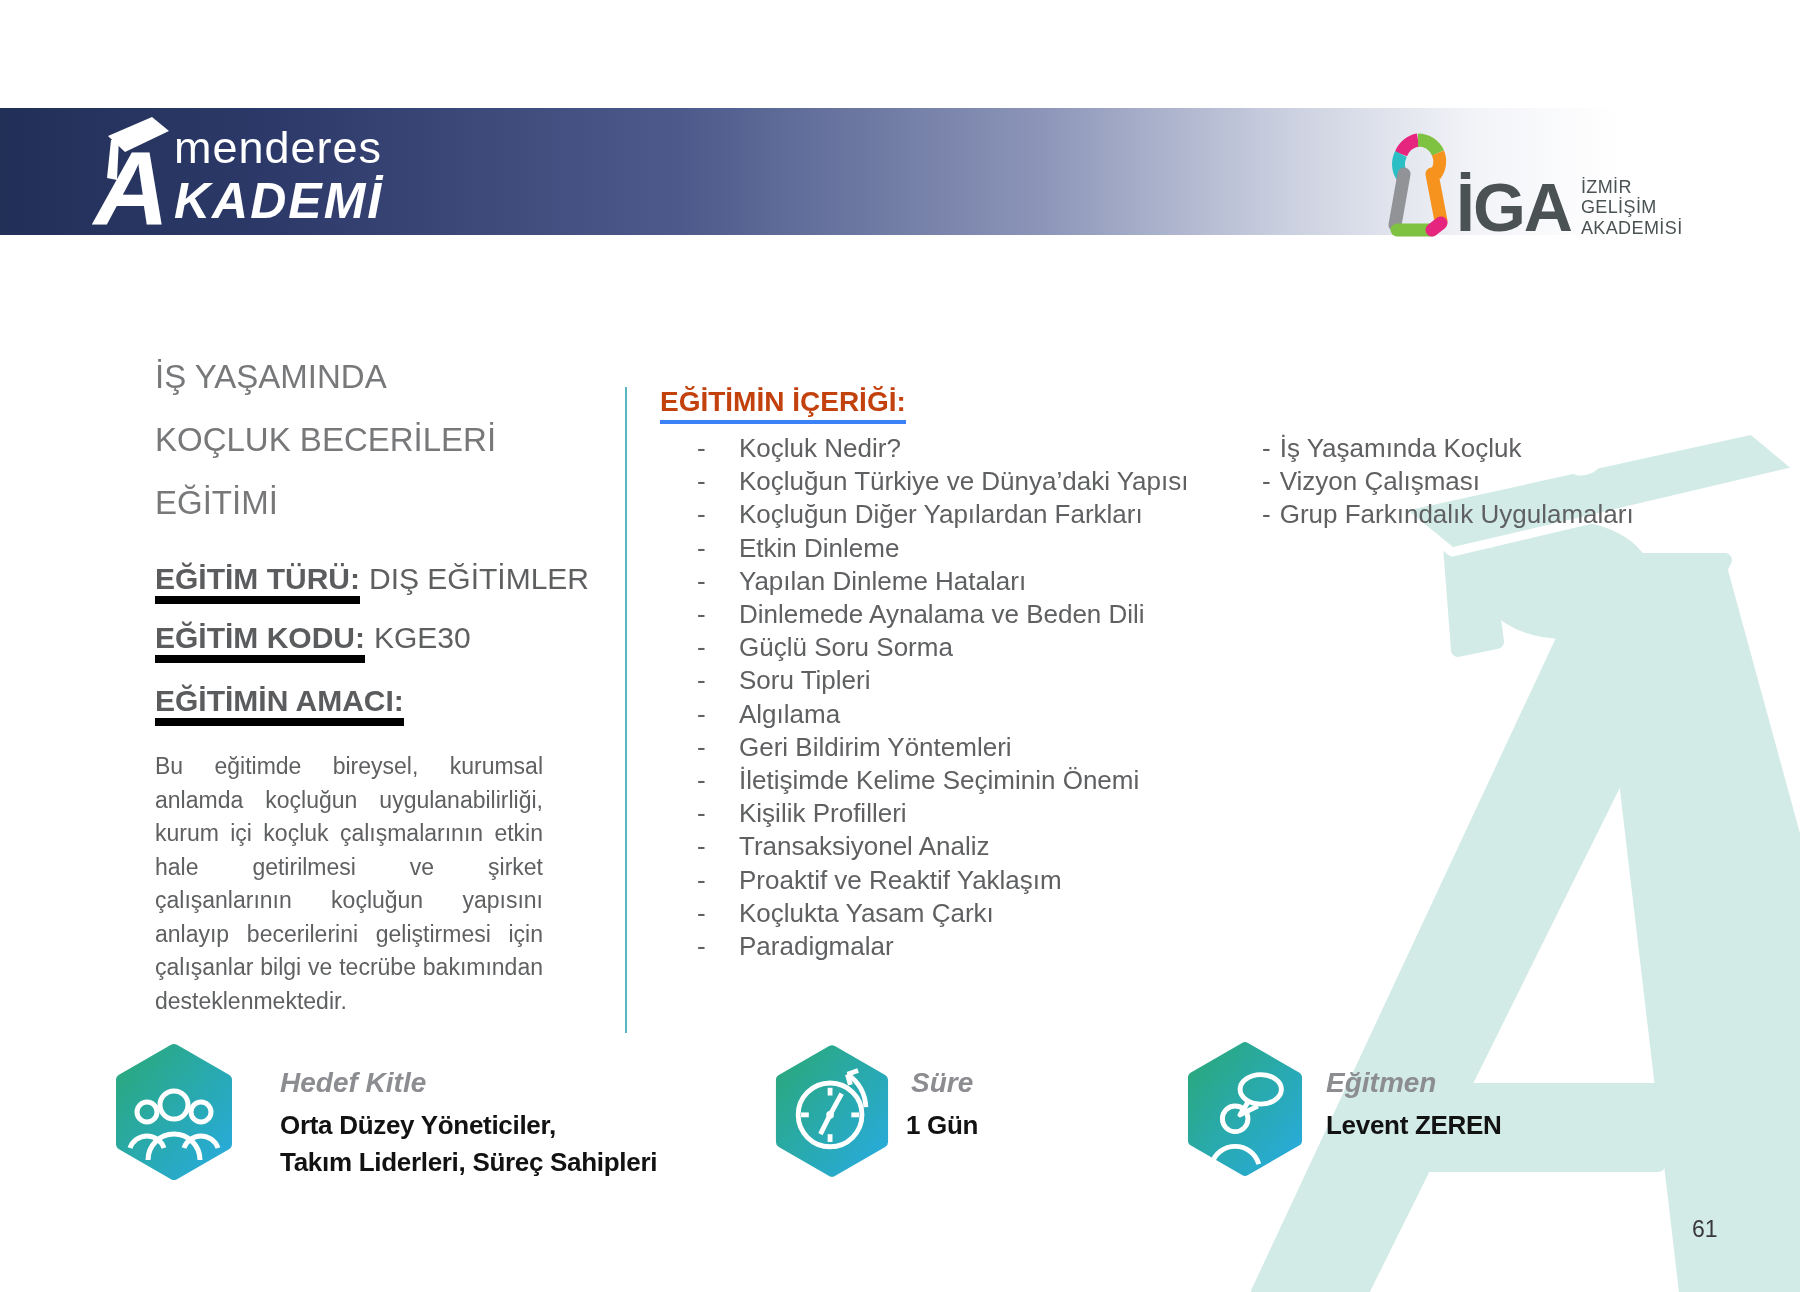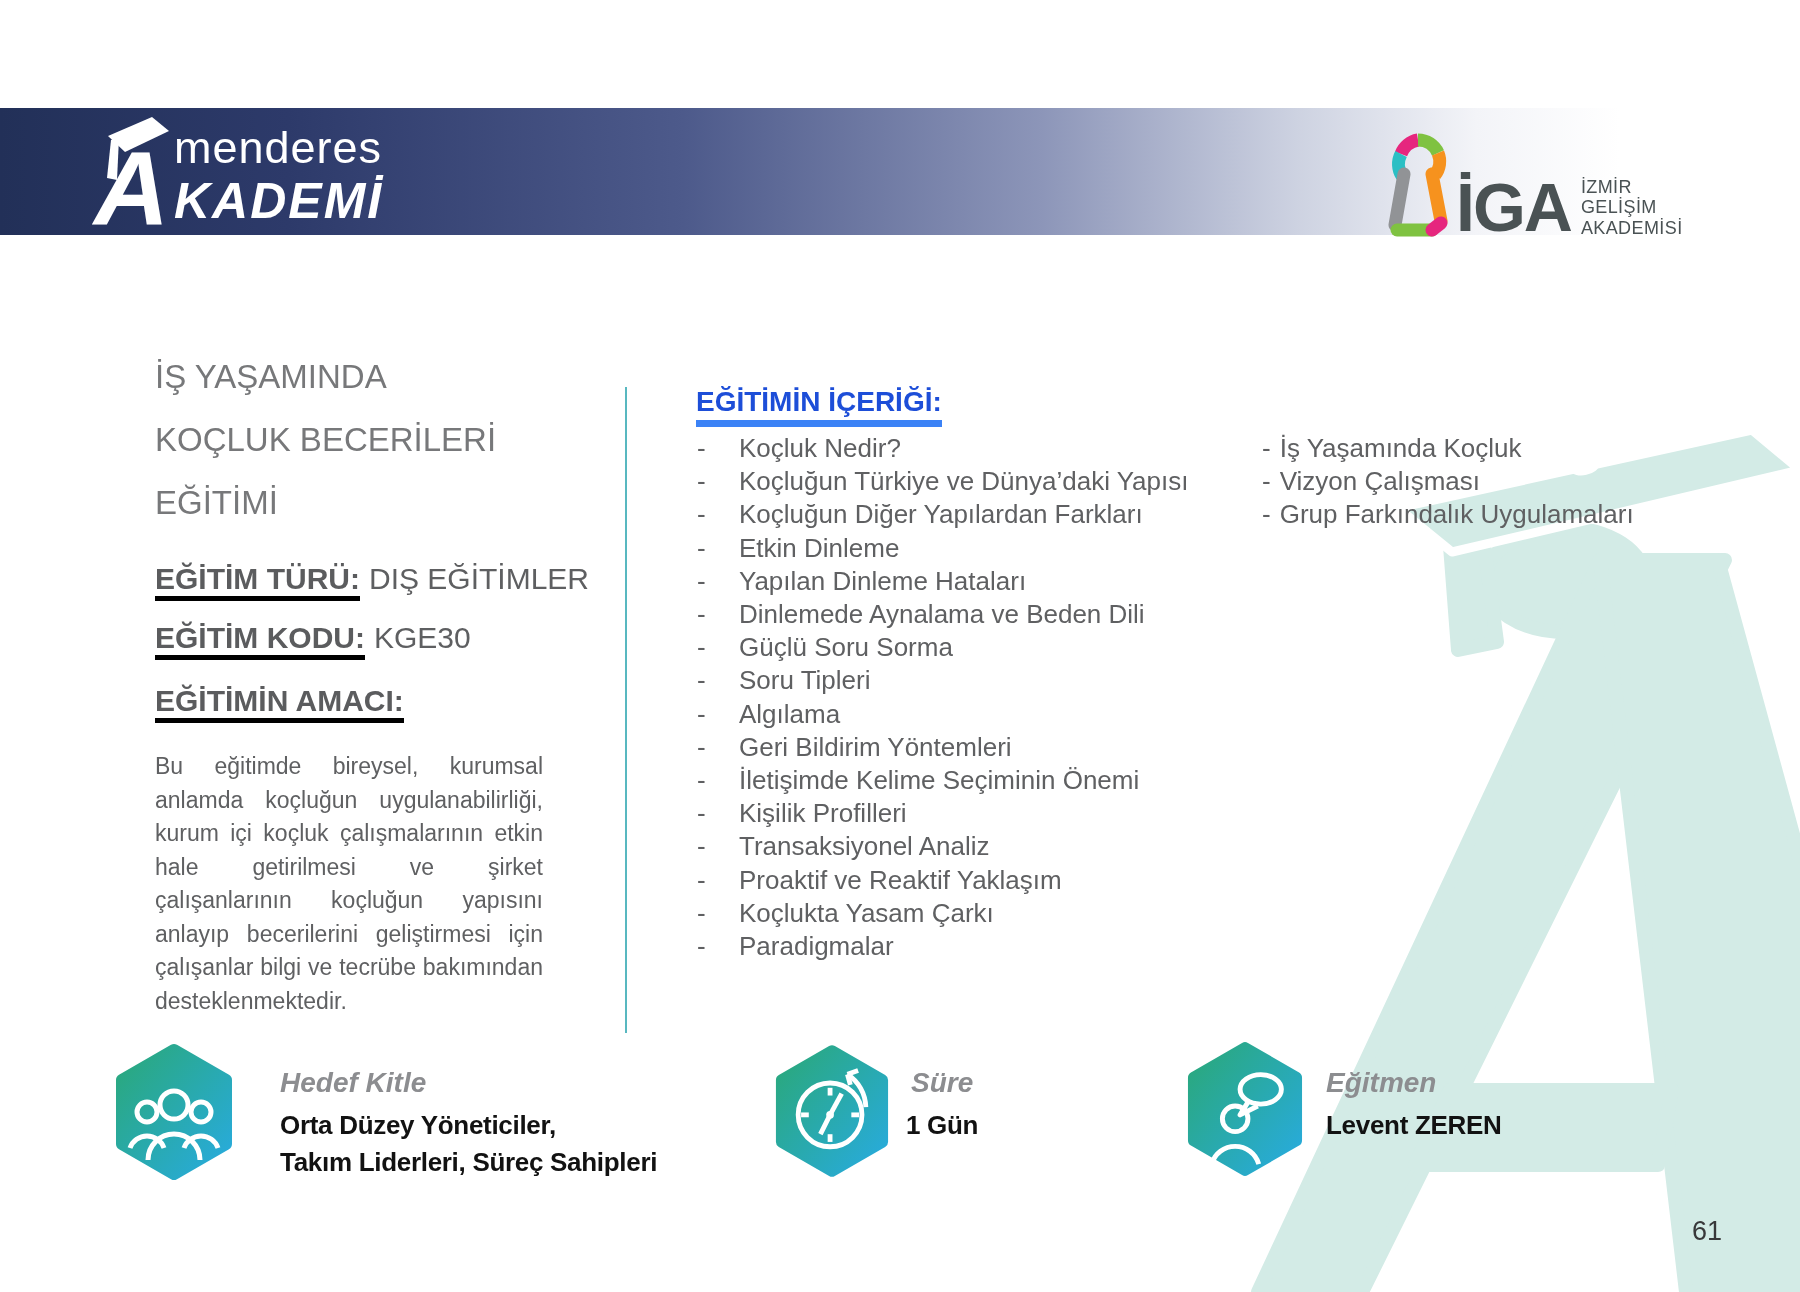--- a/index.html
+++ b/index.html
@@ -20,49 +20,49 @@
   .menderes .wordmark{margin-left:2px;padding-top:12px;color:#fff;}
   .menderes .line1{font-size:45px;font-weight:400;letter-spacing:1px;line-height:48px;}
   .menderes .line2{font-size:50px;font-weight:bold;font-style:italic;letter-spacing:2px;line-height:54px;margin-top:2px;}
   .iga{position:absolute;left:1388px;top:20px;display:flex;align-items:flex-end;height:112px;}
   .iga .iga-word{font-size:68px;font-weight:bold;color:#4a5254;letter-spacing:-2px;line-height:0.95;margin-left:8px;}
   .iga .iga-sub{margin-left:10px;margin-bottom:2px;color:#4a5254;font-size:18px;line-height:20.5px;font-weight:500;letter-spacing:0.4px;}
   
   .content{z-index:1;}
   .title{position:absolute;left:155px;top:345px;font-size:33px;line-height:63px;color:#77787a;}
   .meta{position:absolute;left:155px;font-size:30px;color:#5e5f61;white-space:nowrap;}
-  .meta b{font-weight:bold;color:#5b5c5e;border-bottom:5px solid #000000;padding-bottom:1px;}
+  .meta b{font-weight:bold;color:#5b5c5e;border-bottom:8px solid #000000;padding-bottom:1px;}
   .meta .val{margin-left:9px;}
   #line-type{top:562px;}
   #line-code{top:621px;}
   #line-purpose{top:684px;}
   .purpose-text{
     position:absolute;left:155px;top:727px;width:388px;
     font-size:23px;line-height:33.5px;color:#5f6062;text-align:justify;
   }
   .divider{position:absolute;left:625px;top:387px;width:2px;height:646px;background:#58b8c0;}
-  .content-heading{position:absolute;left:660px;top:386px;font-size:28px;font-weight:bold;color:#1d4ed8;border-bottom:7px solid #3b82f6;padding-bottom:2px;margin-left:36px;}
+  .content-heading{position:absolute;left:660px;top:386px;font-size:28px;font-weight:bold;color:#c2410c;border-bottom:4px solid #3b82f6;padding-bottom:2px;}
   ul.topic-list{position:absolute;left:697px;top:432px;margin:0;padding:0;list-style:none;}
   ul.topic-list li{position:relative;padding-left:42px;font-size:26px;line-height:33.2px;color:#5f6062;white-space:nowrap;}
   ul.topic-list li::before{content:"-";position:absolute;left:0;top:0;}
   ul.extra-list{position:absolute;left:1262px;top:432px;margin:0;padding:0;list-style:none;}
   ul.extra-list li{font-size:26px;line-height:33.2px;color:#5f6062;white-space:nowrap;}
   ul.extra-list li::before{content:"-";margin-right:9px;}
   
   .hex{position:absolute;}
   .info{position:absolute;}
   .info .label{font-size:28px;font-weight:bold;font-style:italic;color:#8c8d90;line-height:34px;}
   .info .value{font-size:26px;font-weight:bold;color:#121212;line-height:37px;margin-top:7px;letter-spacing:-0.3px;}
   #hex-target{left:114px;top:1042px;}
   #info-target{left:244px;top:1066px;margin-left:36px;}
   #hex-duration{left:774px;top:1042px;}
   #info-duration{left:906px;top:1066px;text-align:center;}
   #hex-instructor{left:1186px;top:1040px;}
   #info-instructor{left:1326px;top:1066px;}
-  .page-number{position:absolute;left:1692px;top:1216px;font-size:27px;color:#38383a;z-index:1;}
+  .page-number{position:absolute;left:1692px;top:1216px;font-size:23px;color:#38383a;z-index:1;}
 </style>
 </head>
 <body>
 
 <div class="page">
 
   <svg id="watermark" class="layer" viewBox="0 0 1800 1292" aria-hidden="true">
     <g fill="#d3ebe6" stroke="#d3ebe6" stroke-width="14" stroke-linejoin="round">
       <ellipse cx="1565" cy="580" rx="80" ry="52"></ellipse>
       <polygon points="1448,520 1480,514 1497,642 1458,650"></polygon>

